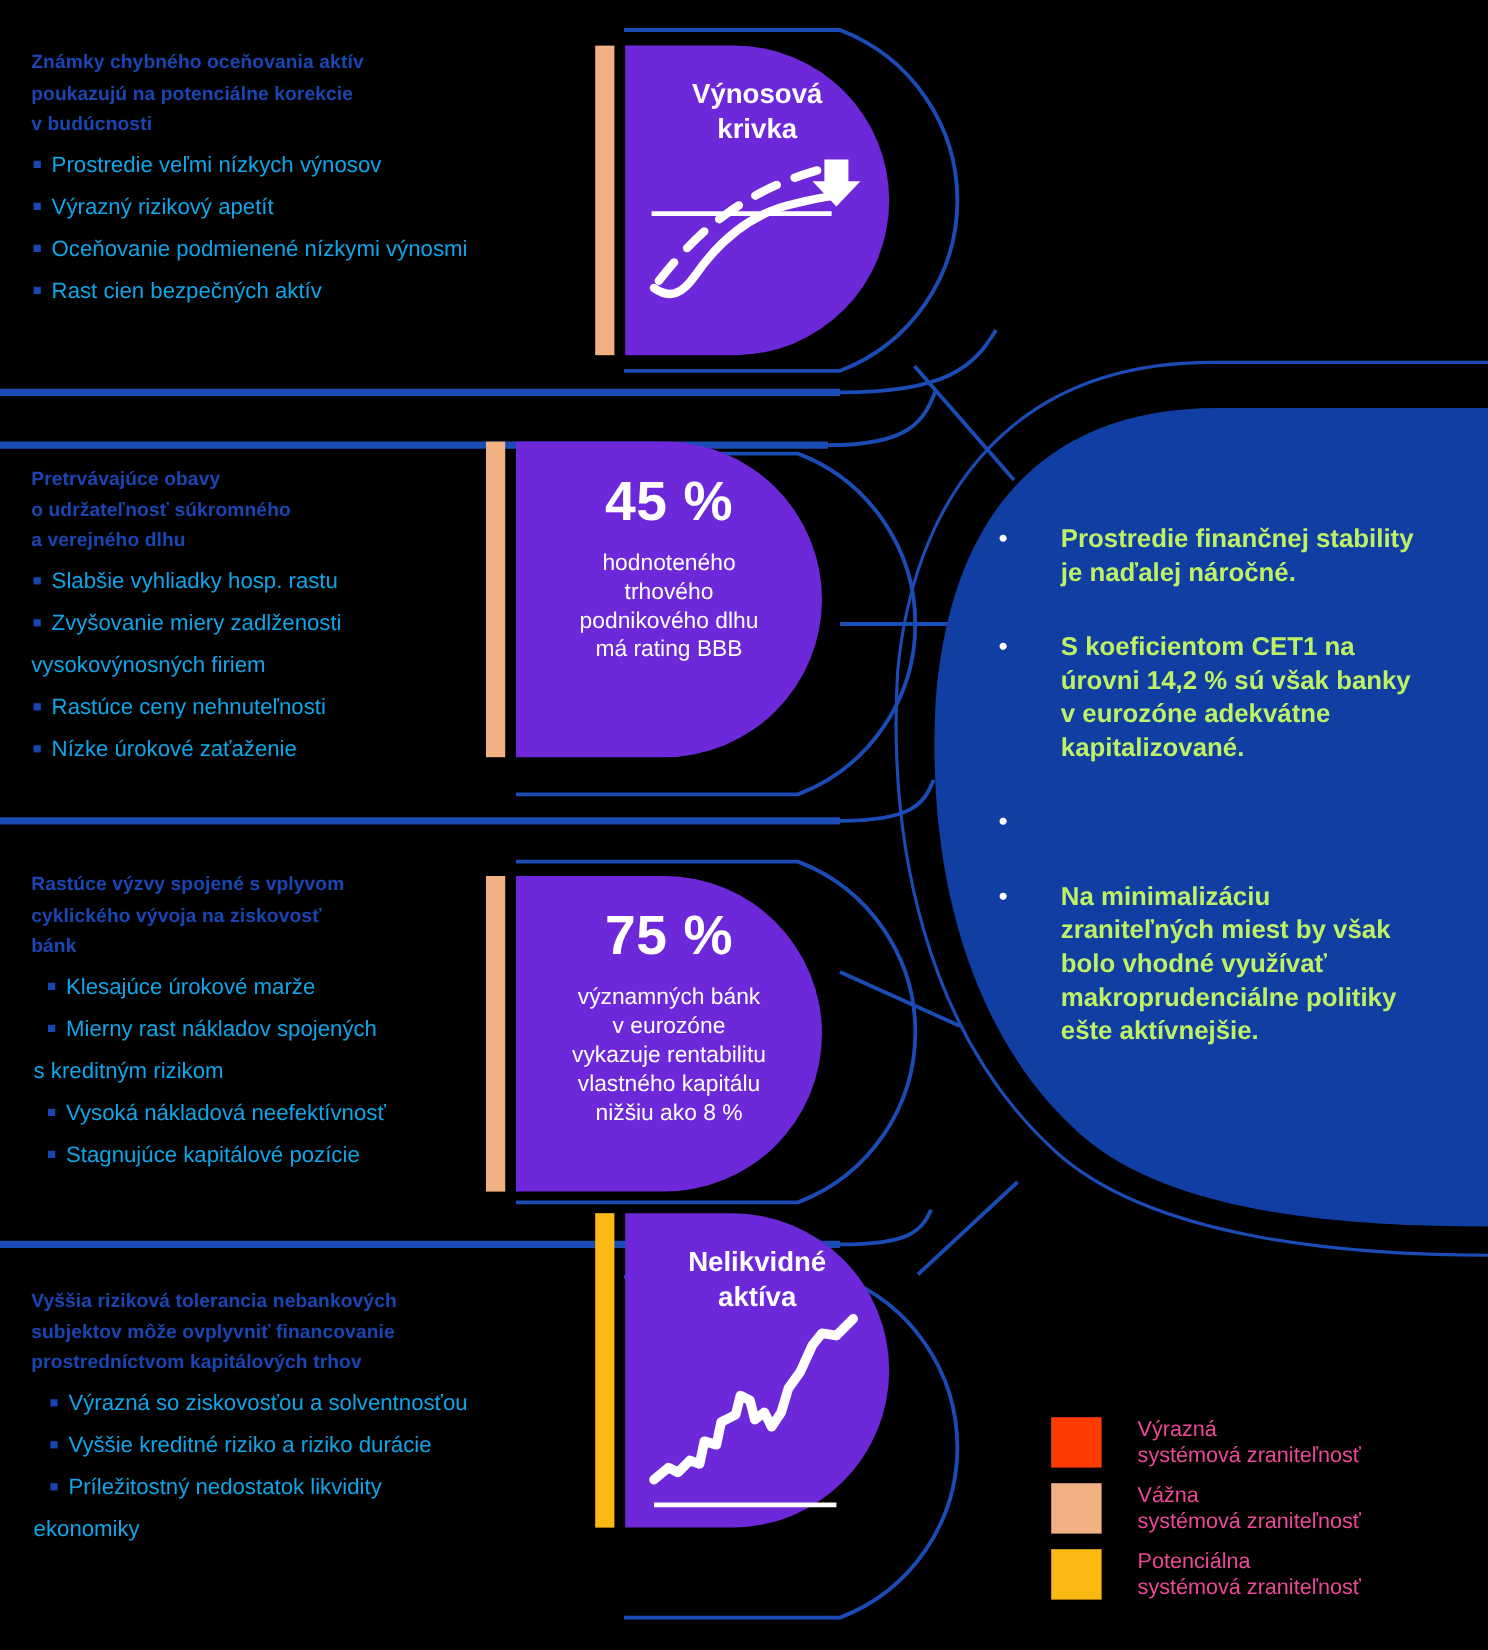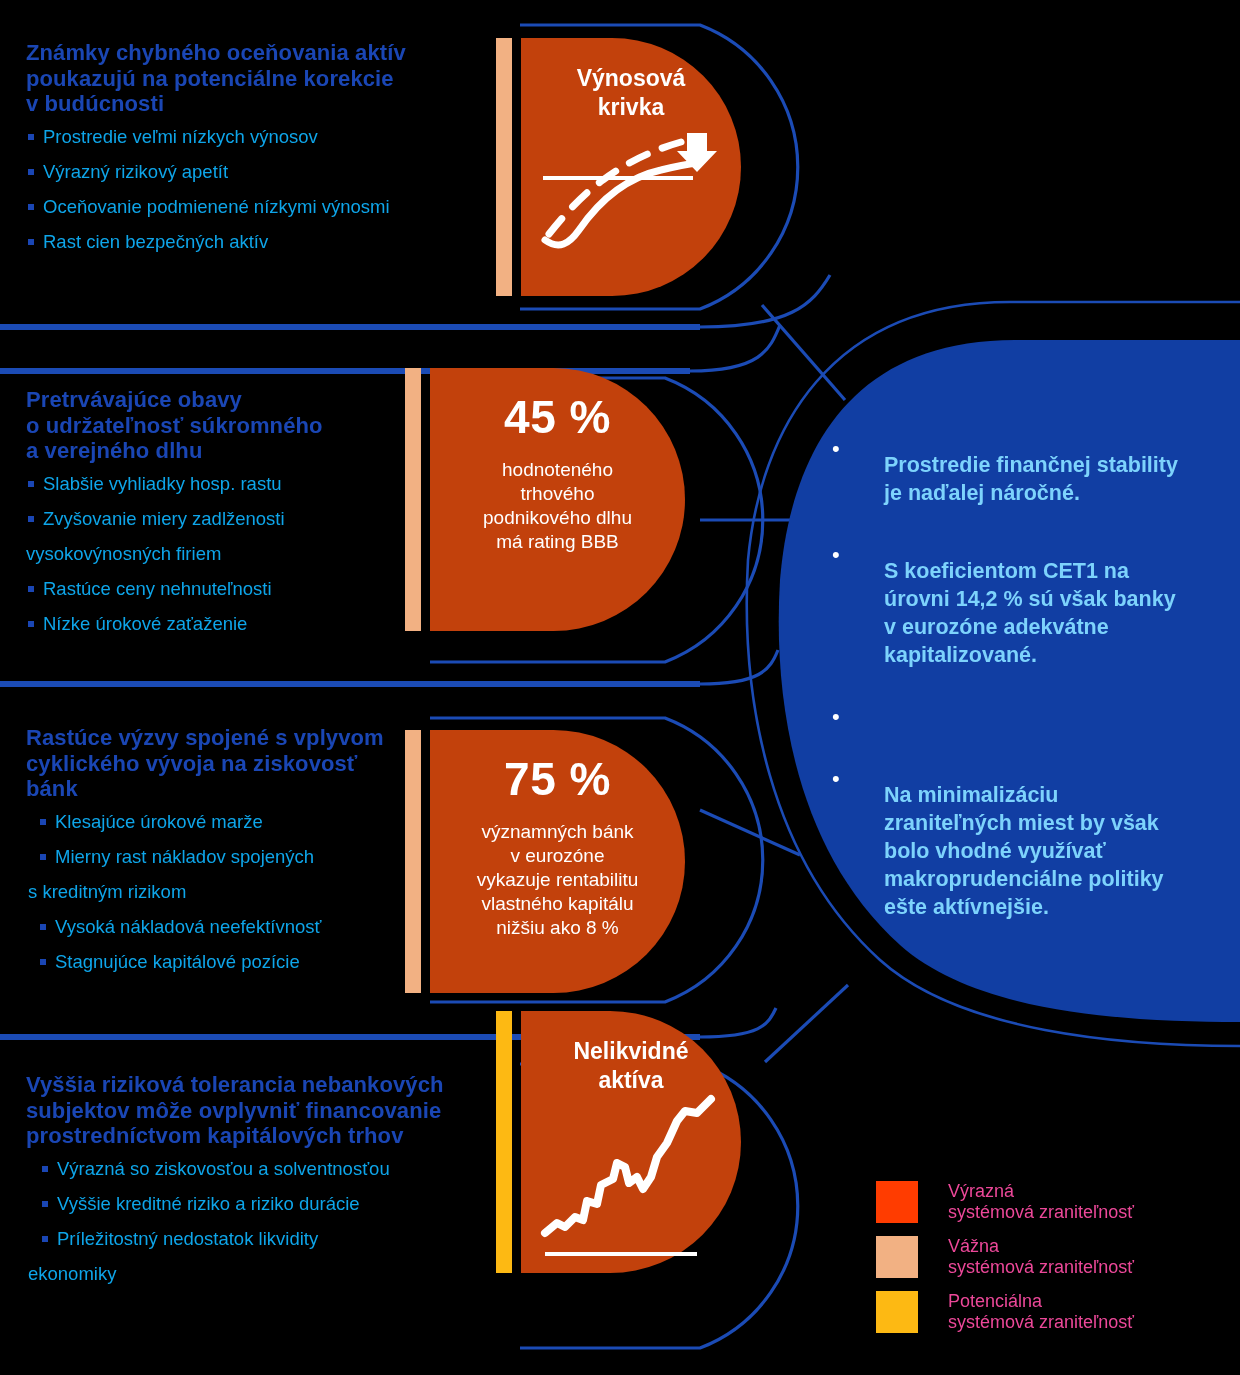--- a/index.html
+++ b/index.html
@@ -7,39 +7,39 @@
     width:1240px;height:1375px;position:relative;overflow:hidden;
     font-family:"Liberation Sans","DejaVu Sans",sans-serif;
     background:#000;color:#fff;
   }
   .stage{position:absolute;inset:0;}
   svg.deco{position:absolute;left:0;top:0;width:1240px;height:1375px;pointer-events:none;}
 
   
   .block{position:absolute;color:#1b44b0;}
   .block .heading{
-    font-weight:bold;font-size:22px;line-height:25.5px;color:#1a46b4;
+    font-weight:bold;font-size:16px;line-height:25.5px;color:#1a46b4;
     white-space:pre-line;letter-spacing:.1px;
   }
   .block .bullets{margin-top:9px;}
   .block .bullet{
     font-size:18.5px;line-height:22px;color:#0ea5e9;
     margin-bottom:13px;position:relative;padding-left:17px;white-space:pre-line;
   }
   .block .bullet.nodot{padding-left:0;}
   .block .bullet .sq{
     position:absolute;left:2px;top:8px;width:6px;height:6px;background:#1a46b4;
   }
 
   
   .pill{position:absolute;}
   .pill .bar{position:absolute;left:0;top:0;width:16px;height:100%;}
   .pill .body{
     position:absolute;left:25px;top:0;right:0;height:100%;
-    background:#c2410c;
+    background:#6d28d9;
     border-radius:0 9999px 9999px 0;
     color:#fff;text-align:center;
     display:flex;flex-direction:column;align-items:center;justify-content:flex-start;
   }
   .pill .cap{
     font-weight:bold;font-size:23px;line-height:29px;margin-top:26px;white-space:pre-line;
   }
   .pill .big{font-weight:bold;font-size:46px;line-height:50px;margin-top:24px;letter-spacing:.5px;}
   .pill .sub{font-size:19px;line-height:24px;margin-top:16px;white-space:pre-line;}
 
@@ -54,21 +54,21 @@
   .panel ul{list-style:none;margin:0;padding:0;}
   .panel li{
     display:flex;align-items:flex-start;
     margin-bottom:34px;
   }
   .panel li .dot{
     flex:0 0 auto;width:52px;color:#fff;font-size:22px;line-height:28px;text-align:left;
     padding-left:4px;
   }
   .panel li .txt{
-    font-weight:bold;font-size:21.5px;line-height:28px;color:#7dd3fc;white-space:pre-line;margin-top:16px;
+    font-weight:bold;font-size:21.5px;line-height:28px;color:#bef264;white-space:pre-line;
   }
 
   
   .legend{position:absolute;}
   .legend .row{display:flex;align-items:flex-start;margin-bottom:13px;}
   .legend .sw{width:42px;height:42px;flex:0 0 auto;}
   .legend .lbl{
     margin-left:30px;font-size:18px;line-height:21px;color:#ec4899;white-space:pre-line;
   }
 </style>

